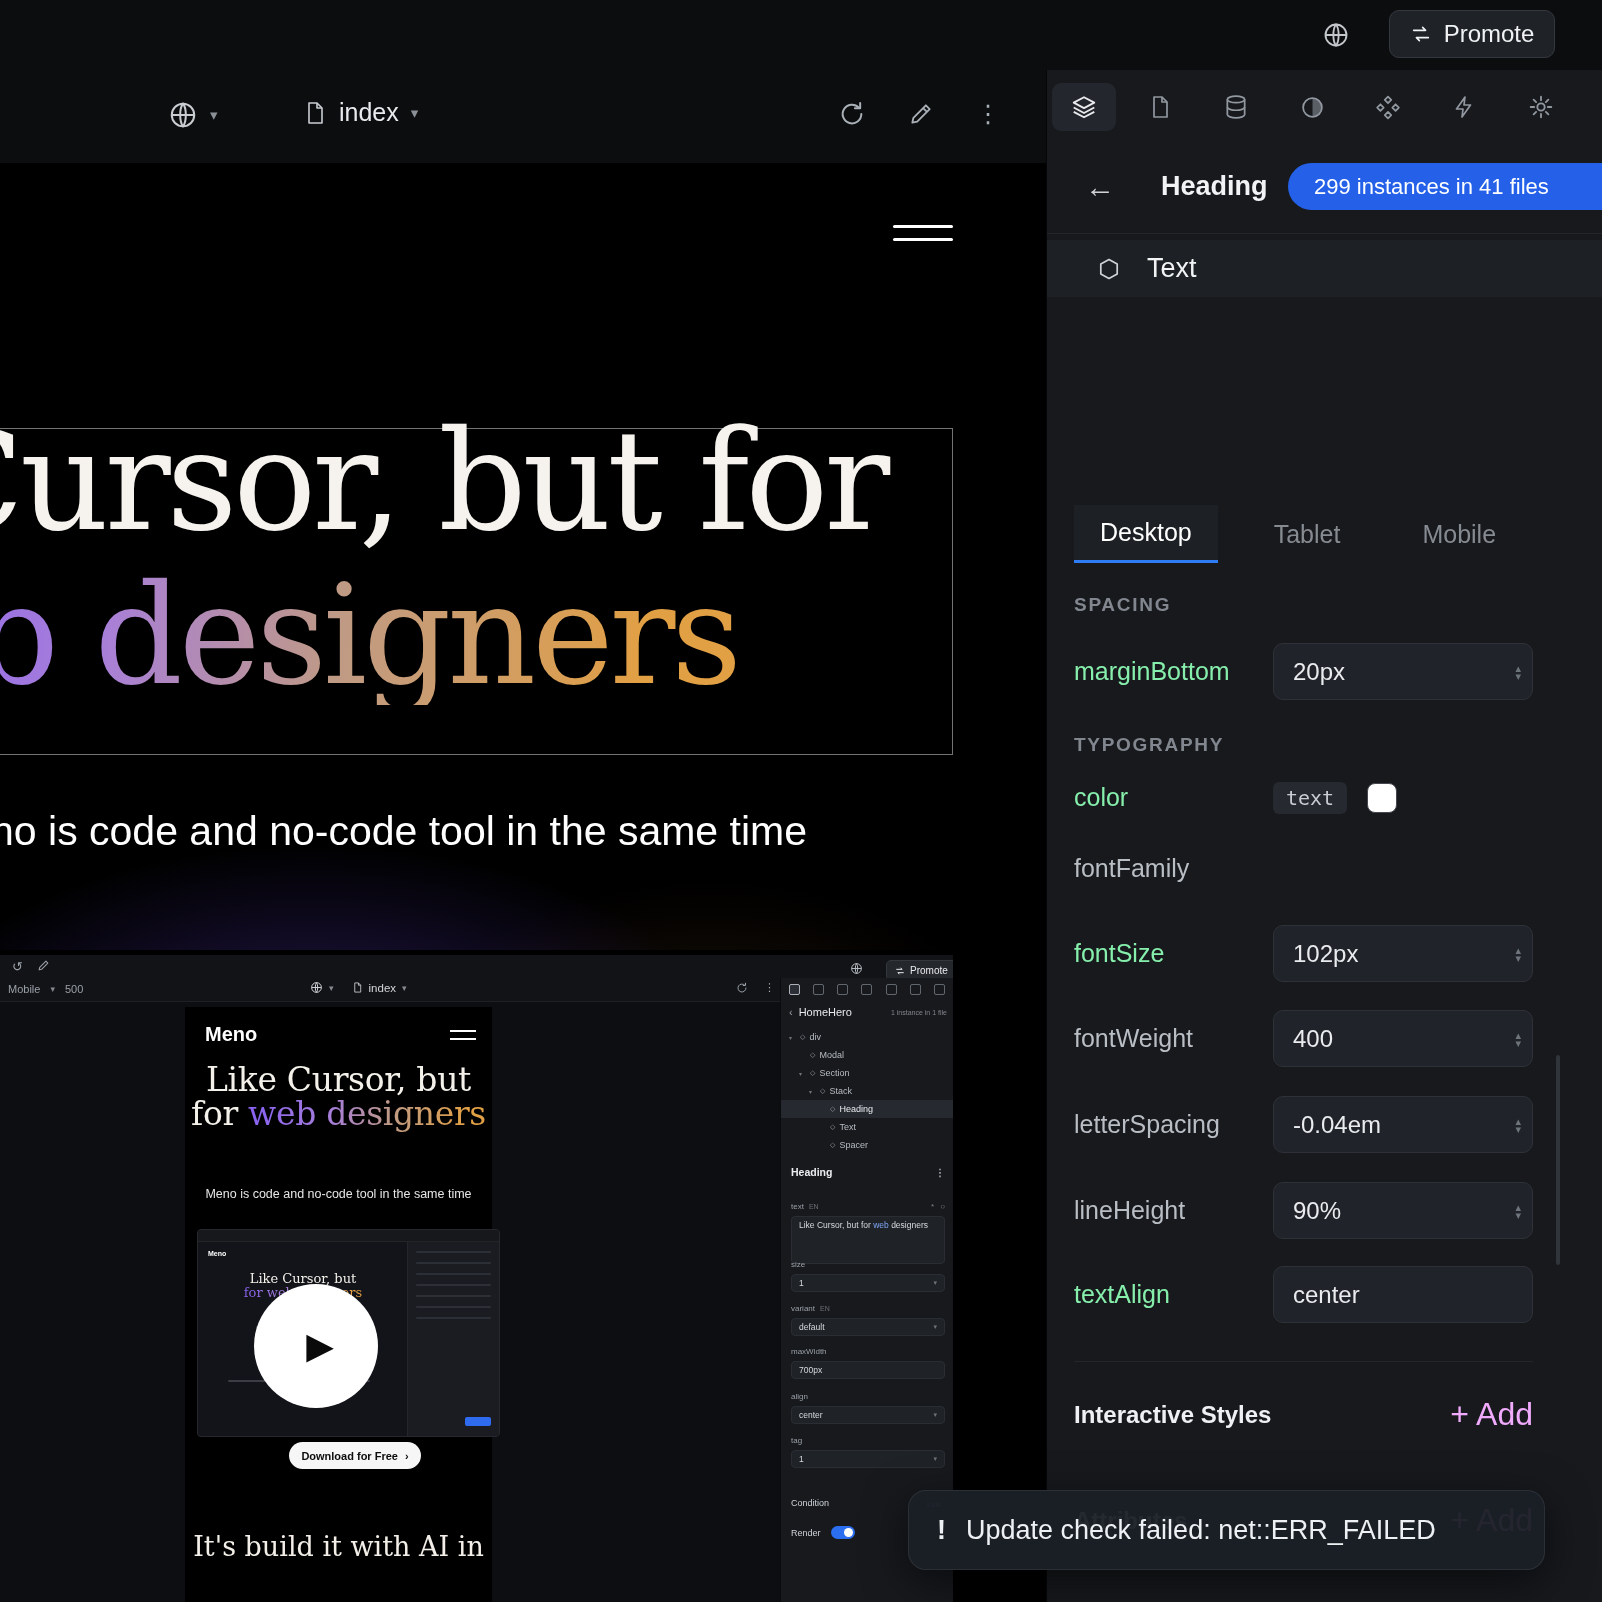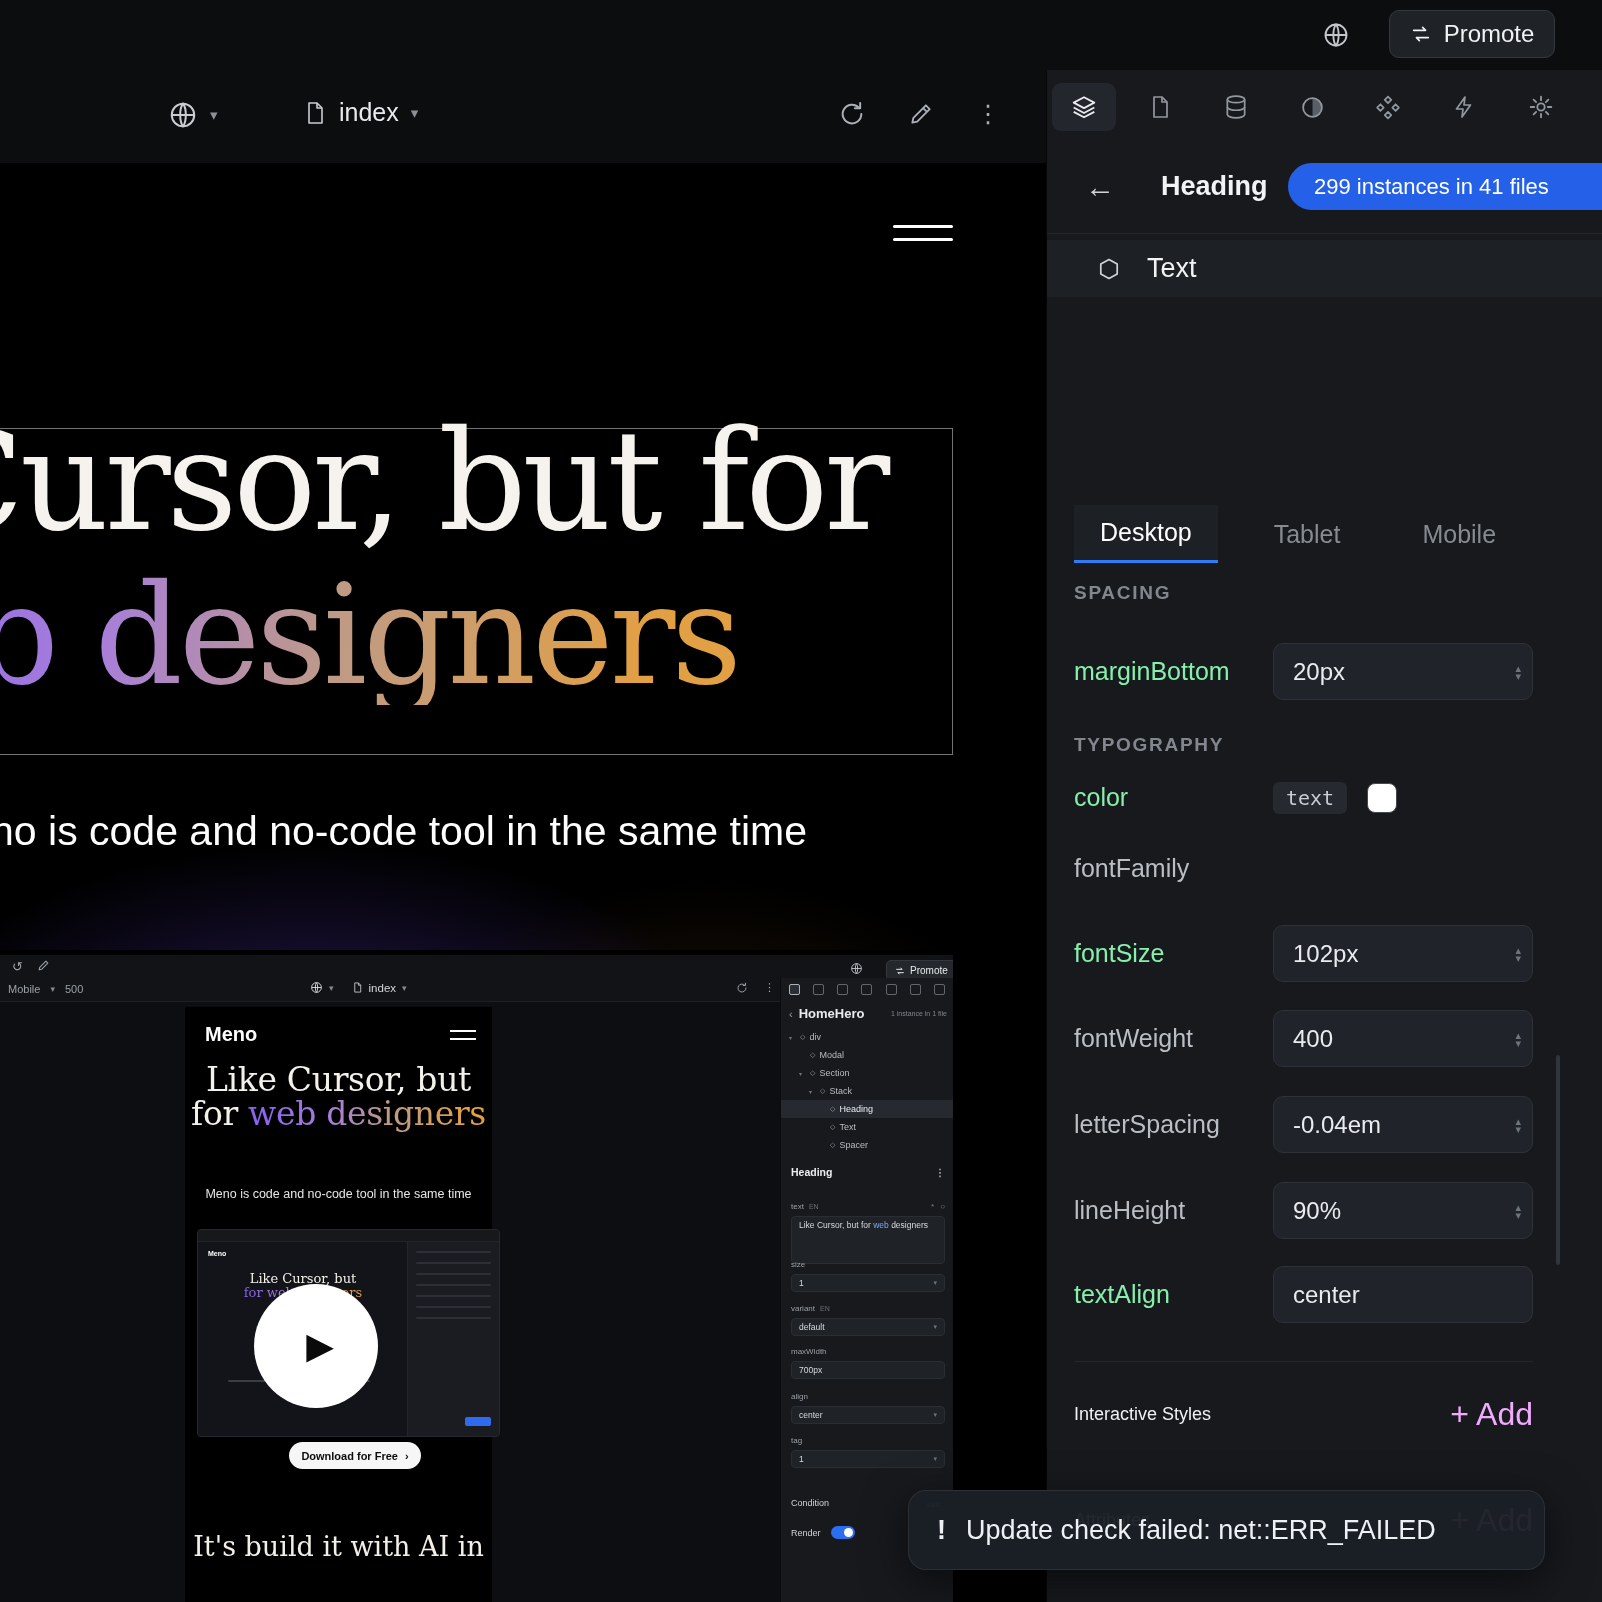--- a/index.html
+++ b/index.html
@@ -65,21 +65,21 @@
   .play span{font-size:36px;color:#0a0a0a;margin-left:8px}
   .cta{position:absolute;left:104px;top:435px;width:132px;height:27px;background:#f6f6f6;border-radius:14px;display:flex;align-items:center;justify-content:center;gap:7px;font-size:11px;font-weight:700;color:#0d0d0d;cursor:pointer}
   .ph-bottom{position:absolute;left:0;top:524px;width:100%;text-align:center;font-family:"DejaVu Serif",serif;font-size:27px;color:#f3efe8}
 
   .mini-panel{position:absolute;right:0;top:23px;width:173px;height:624px;background:#17191d;border-left:1px solid #0a0b0c}
   .mp-icons{position:absolute;top:6px;left:8px;right:8px;display:flex;justify-content:space-between;align-items:center}
   .mp-ic{width:11px;height:11px;border:1px solid #7c828a;border-radius:2px;opacity:.75}
   .mp-ic.active{background:#2b2f35;border-color:#aeb3ba;opacity:1}
   .mp-back{position:absolute;top:28px;left:8px;right:6px;display:flex;align-items:center;gap:6px}
   .mp-back .bk{font-size:11px;color:#9aa0a8}
-  .mp-back .ttl{font-size:13px;color:#e8eaed;font-weight:700}
+  .mp-back .ttl{font-size:11px;color:#e8eaed;font-weight:400}
   .mp-back .note{font-size:7px;color:#80858c;margin-left:auto}
   .mp-tree{position:absolute;top:50px;left:0;right:0}
   .tnode{height:18px;display:flex;align-items:center;gap:4px;font-size:9px;color:#b7bcc2;cursor:pointer}
   .tnode.sel{background:#262a30;color:#e9ebee}
   .tn-ch{font-size:6px;color:#6e747b;width:7px}
   .tn-di{font-size:7px;color:#8a8f96}
   .mp-title{position:absolute;top:188px;left:10px;right:8px;display:flex;justify-content:space-between;align-items:center;font-size:10.5px;font-weight:700;color:#eceef1}
   .mp-title .kebab{font-size:10px}
   .f-label{position:absolute;left:10px;right:8px;display:flex;align-items:center;gap:5px;font-size:8px;color:#9aa0a8}
   .f-label .lang{font-size:7px;color:#6b7077}
@@ -111,21 +111,21 @@
   .sec-label{position:absolute;left:27px;font-size:19px;font-weight:700;letter-spacing:.09em;color:#82878f}
   .prow{position:absolute;left:27px;width:459px;height:57px;display:flex;align-items:center;justify-content:space-between}
   .plabel{font-size:25px;color:#b9bec5}
   .plabel.mod{color:#86efac}
   .pinput{width:260px;height:57px;background:#202329;border:1px solid #2e3238;border-radius:10px;display:flex;align-items:center;padding:0 19px;font-size:24px;color:#e9ebee;position:relative;cursor:text}
   .steps{position:absolute;right:11px;top:50%;transform:translateY(-50%);display:flex;flex-direction:column;line-height:.75;font-size:11px;color:#6e747c;cursor:pointer}
   .color-ctrl{width:260px;display:flex;align-items:center;gap:20px}
   .chip{background:#26292f;border-radius:6px;padding:4px 13px;font-family:"DejaVu Sans Mono",monospace;font-size:20px;color:#c9cdd3;cursor:pointer}
   .swatch{width:30px;height:30px;border-radius:8px;background:#fff;border:1px solid #45494f;cursor:pointer}
   .p-add-row{position:absolute;left:27px;width:459px;height:57px;display:flex;justify-content:space-between;align-items:center}
-  .p-add-row .ttl{font-size:18px;font-weight:400;color:#eef0f3}
+  .p-add-row .ttl{font-size:24px;font-weight:700;color:#eef0f3}
   .p-add{font-size:32px;color:#f0abfc;cursor:pointer}
   .pscroll{position:absolute;left:509px;top:985px;width:4px;height:210px;background:#30343b;border-radius:2px}
 
   
   .toast{position:absolute;left:908px;top:1490px;width:637px;height:80px;background:rgba(27,31,39,.96);border:1px solid rgba(255,255,255,.08);border-radius:18px;display:flex;align-items:center;gap:20px;padding:0 28px;z-index:40;box-shadow:0 12px 44px rgba(0,0,0,.55)}
   .toast .ic{font-size:27px;font-weight:700;color:#eef1f4}
   .toast .msg{font-size:27px;color:#eef1f4;white-space:nowrap}
 </style>
 </head>
 <body>
@@ -469,21 +469,21 @@
       </svg>
     <span class="lbl">Text</span>
   </div>
 
   <div class="p-tabs">
     <span class="tab active">Desktop</span>
     <span class="tab">Tablet</span>
     <span class="tab">Mobile</span>
   </div>
 
-  <div class="sec-label" style="top:512px">SPACING</div>
+  <div class="sec-label" style="top:524px">SPACING</div>
 
   <div class="prow" style="top:573px">
     <span class="plabel mod">marginBottom</span>
     <div class="pinput">
       <span>20px</span>
       <span class="steps">
           <span>▴</span>
           <span>▾</span>
         </span>
     </div>

